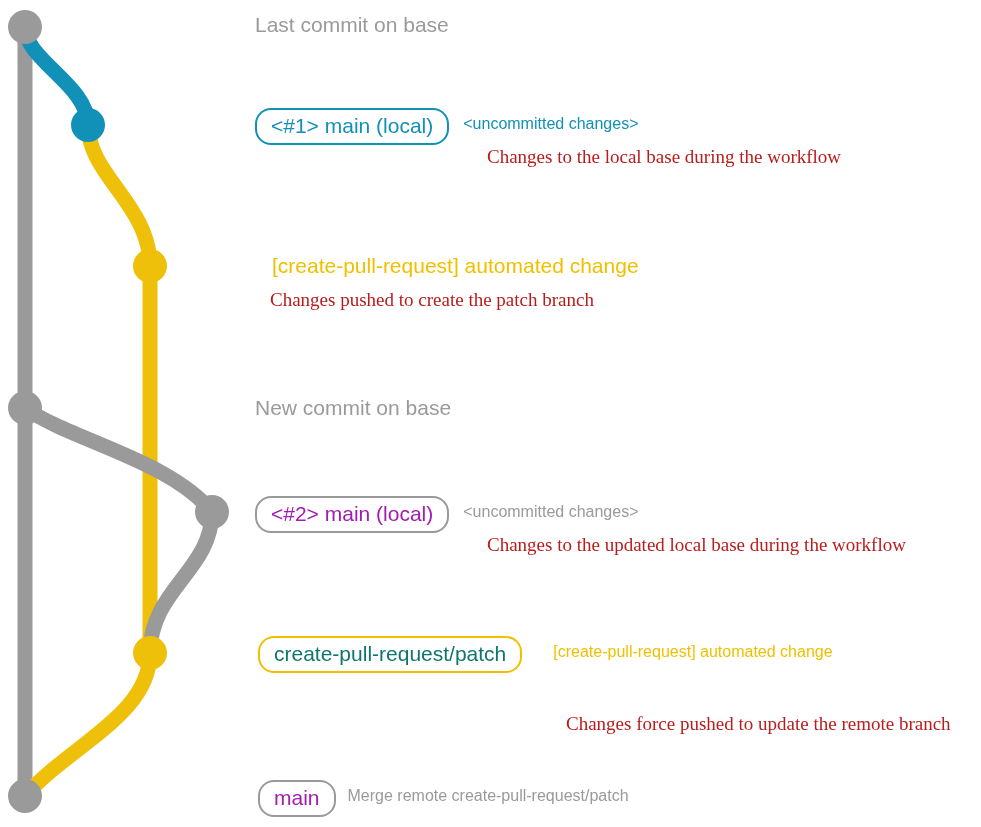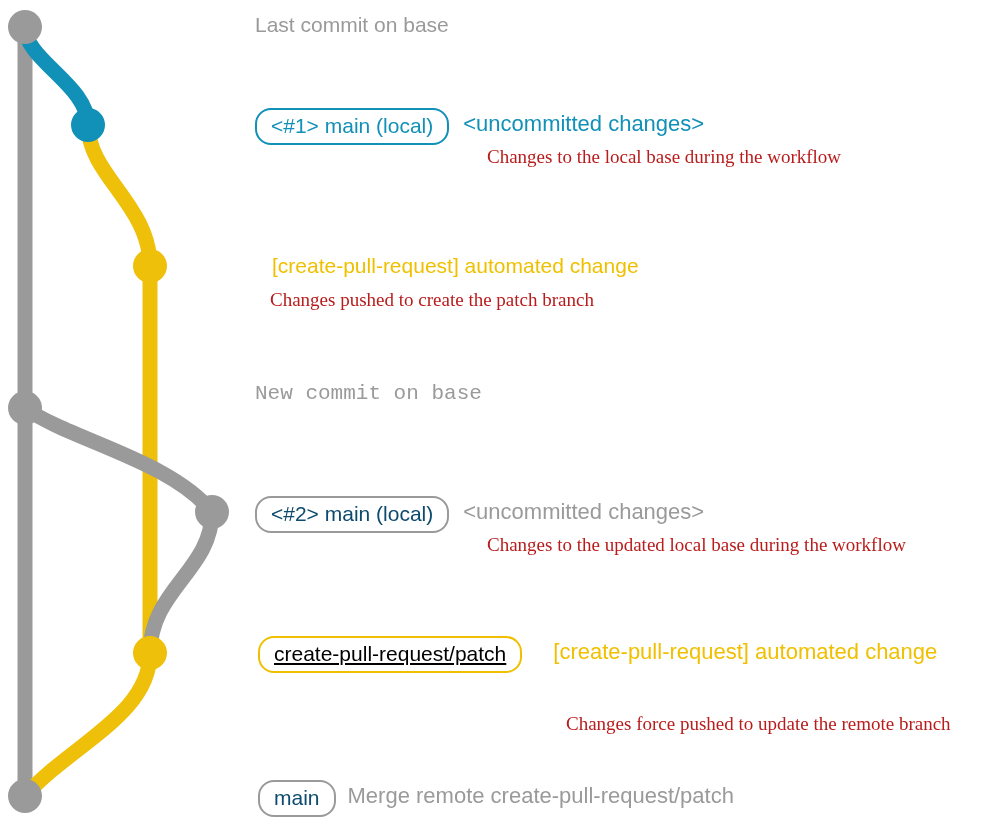--- a/index.html
+++ b/index.html
@@ -36,24 +36,24 @@
     border-radius: 16px;
     padding: 4px 14px 5px 14px;
     font-size: 21px;
     line-height: 24px;
     color: #9a9a9a;
     white-space: nowrap;
     background: #ffffff;
     box-sizing: border-box;
   }
   .pill.blue { border-color: #1190b8; color: #1190b8; }
-  .pill.gray { border-color: #9a9a9a; color: #0c4a6e; }
-  .pill.yellow { border-color: #f0c000; color: #000000; text-decoration: underline; }
+  .pill.gray { border-color: #9a9a9a; color: #a21caf; }
+  .pill.yellow { border-color: #f0c000; color: #0f766e; }
   .heading {
-    font-size: 22px;
+    font-size: 16px;
     line-height: 24px;
     white-space: nowrap;
     font-family: "Liberation Sans", sans-serif;
   }
   .heading.blue { color: #1190b8; }
   .heading.gray { color: #9a9a9a; }
   .heading.yellow { color: #f0c000; margin-left: 17px; }
   .subtext {
     position: absolute;
     font-family: "Liberation Serif", serif;
@@ -106,21 +106,21 @@
   <div class="row" style="left:255px; top:108px;">
     <span class="pill blue">&lt;#1&gt; main (local)</span>
     <span class="pill-gap"></span>
     <span class="heading blue" style="padding-top:4px;">&lt;uncommitted changes&gt;</span>
   </div>
   <div class="subtext" style="left:487px; top:146px;">Changes to the local base during the workflow</div>
 
   <div class="standalone-note heading yellow" style="left:255px; top:254px;">[create-pull-request] automated change</div>
   <div class="subtext" style="left:270px; top:289px;">Changes pushed to create the patch branch</div>
 
-  <div class="standalone-note heading gray" style="left:255px; top:382px;font-family:Liberation Mono, monospace;">New commit on base</div>
+  <div class="standalone-note heading gray" style="left:255px; top:396px;">New commit on base</div>
 
   <div class="row" style="left:255px; top:496px;">
     <span class="pill gray">&lt;#2&gt; main (local)</span>
     <span class="pill-gap"></span>
     <span class="heading gray" style="padding-top:4px;">&lt;uncommitted changes&gt;</span>
   </div>
   <div class="subtext" style="left:487px; top:534px;">Changes to the updated local base during the workflow</div>
 
   <div class="row" style="left:258px; top:636px;">
     <span class="pill yellow">create-pull-request/patch</span>

